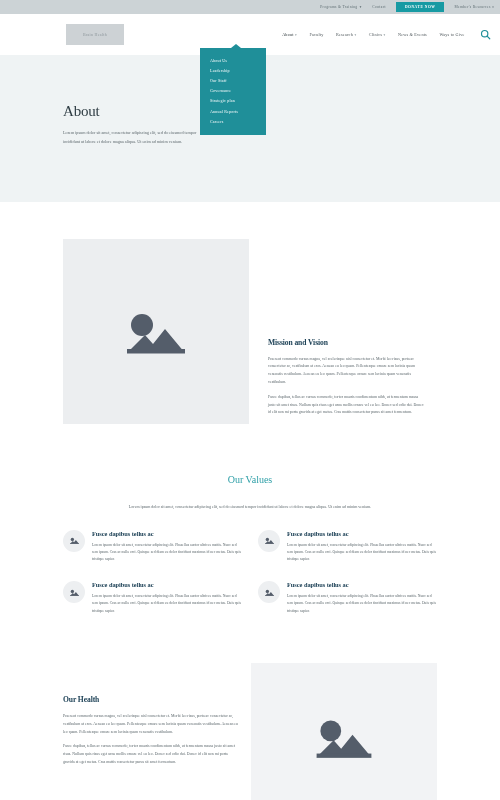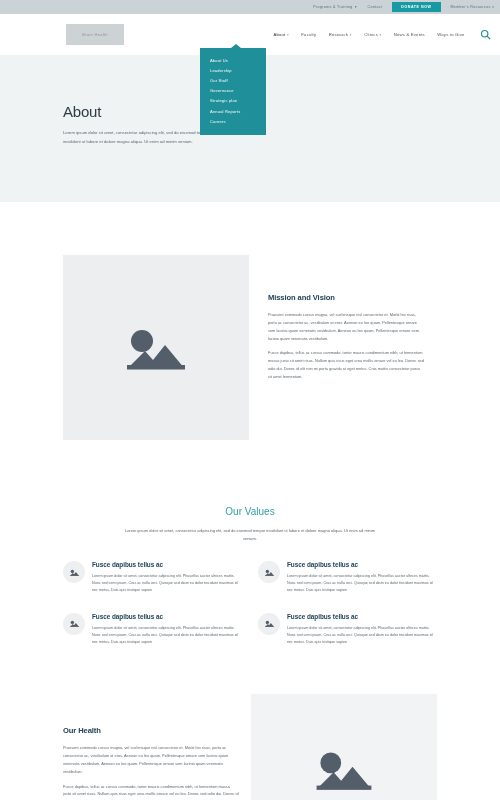--- a/index.html
+++ b/index.html
@@ -2,21 +2,21 @@
 <html><head>
 <meta charset="utf-8">
 <style>
   * { box-sizing: border-box; margin: 0; padding: 0; }
   html, body {
     width: 500px; height: 800px;
     font-family: "Liberation Sans", sans-serif;
     background: #ffffff;
     overflow: hidden;
   }
-  .page { position: relative; width: 500px; height: 800px; background: #fff; }
+  .page { position: relative; width: 500px; height: 800px; background: #fff; font-family: Liberation Serif, serif; }
 
   
   .utilbar {
     height: 14px; background: #ccd3d6;
     display: flex; align-items: center; justify-content: flex-end;
     padding-right: 6px; gap: 10px;
   }
   .util-link {
     font-size: 3.6px; letter-spacing: .35px; color: #5c6b70;
     text-transform: none; white-space: nowrap; display: flex;
@@ -72,38 +72,38 @@
   .hero-title {
     font-size: 15px; color: #2e3c43; font-weight: normal; letter-spacing: -.2px;
     margin-bottom: 9px;
   }
   .hero-copy {
     font-size: 4.2px; line-height: 2.05; color: #5d686d; width: 150px;
   }
 
   
   .mission {
-    display: flex; padding: 37px 0 0 0; width: 374px; margin: 16px auto; align-items: flex-start;
+    display: flex; padding: 37px 0 0 0; width: 374px; margin: 0 auto; align-items: flex-end;
   }
   .mission-img {
     width: 186px; height: 185px; background: #eceef0;
     display: flex; align-items: center; justify-content: center; flex: none;
   }
   .mission-text { padding-left: 19px; padding-top: 38px; width: 176px; }
   .sec-title {
     font-size: 7.6px; color: #1e4257; font-weight: bold; margin-bottom: 9px;
     letter-spacing: -.1px;
   }
   .body-p { font-size: 3.9px; line-height: 2.0; color: #5d686d; margin-bottom: 7px; }
 
   
   .values { padding: 50px 0 0 0; width: 374px; margin: 0 auto; }
   .values-title {
     font-size: 10px; color: #30a0a8; text-align: center; font-weight: normal;
-    margin-bottom: 10px;
+    margin-bottom: 18px;
   }
   .values-sub {
     font-size: 4px; line-height: 1.85; color: #5d686d; text-align: center;
     width: 262px; margin: 0 auto 19px auto;
   }
   .values-grid { display: flex; flex-wrap: wrap; gap: 18px 16px; }
   .value-card { display: flex; width: 179px; gap: 7px; }
   .vc-icon {
     width: 22px; height: 22px; border-radius: 50%; background: #edeff1; flex: none;
     display: flex; align-items: center; justify-content: center;

